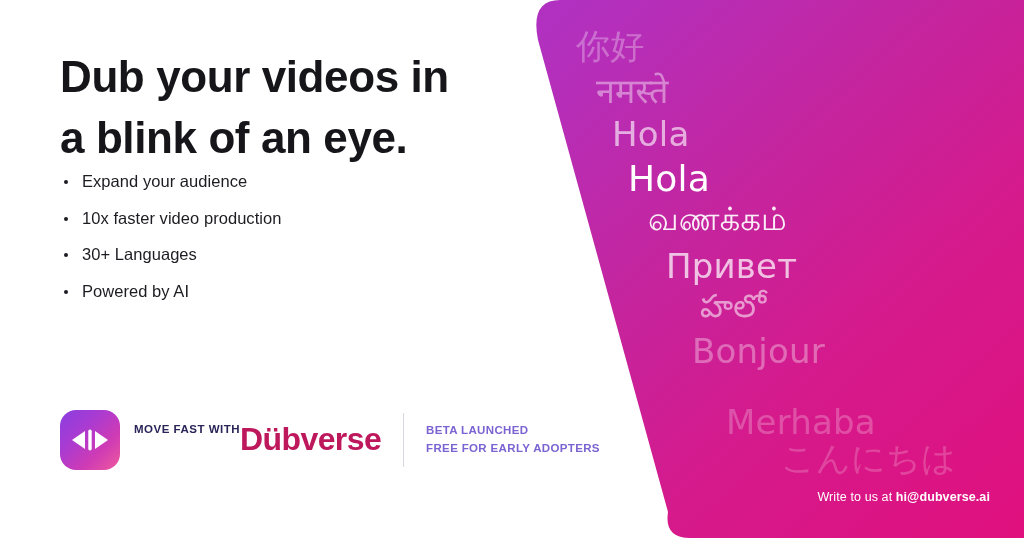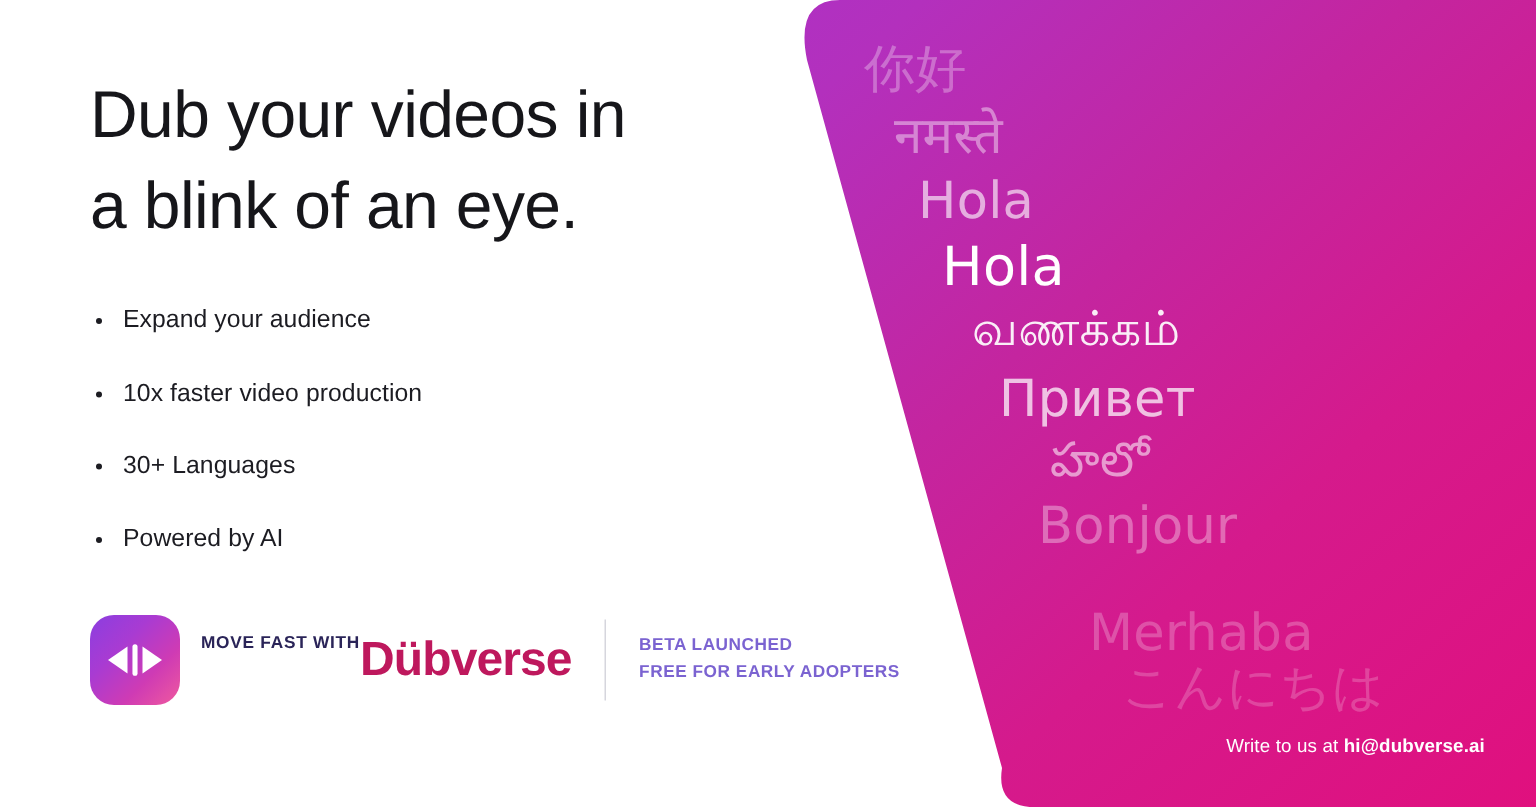--- a/index.html
+++ b/index.html
@@ -47,40 +47,39 @@
     line-height:1;
   }
 
   
   .headline {
     position:absolute;
     left:60px; top:47px;
     width:430px;
     font-size:44px;
     line-height:1.38;
-    font-weight:400;
+    font-weight:700;
     color:#16161a;
     letter-spacing:-0.4px;
   }
   .headline span { display:block; }
 
   .bullets {
     position:absolute;
     left:62px; top:173px;
     list-style:none;
   }
   .bullets li {
     position:relative;
     font-size:16.5px;
     line-height:1;
     color:#1c1c22;
     padding-left:20px;
     margin-bottom:20px;
     letter-spacing:0.05px;
-    margin-top:32px;
   }
   .bullets li:before {
     content:"";
     position:absolute;
     left:2px; top:7px;
     width:4px; height:4px;
     border-radius:50%;
     background:#1c1c22;
   }
 
@@ -157,21 +156,21 @@
   <div class="lang-stack">
       <div class="lang" style="left: 576px; top: 29px; font-size: 34px; opacity: 0.3;">你好</div>
       <div class="lang" style="left: 596px; top: 74px; font-size: 34px; opacity: 0.42;">नमस्ते</div>
       <div class="lang" style="left: 612px; top: 117px; font-size: 34px; opacity: 0.62;">Hola</div>
       <div class="lang" style="left: 628px; top: 161px; font-size: 36px; opacity: 1;">Hola</div>
       <div class="lang" style="left: 648px; top: 203px; font-size: 32px; opacity: 0.92;">வணக்கம்</div>
       <div class="lang" style="left: 666px; top: 249px; font-size: 34px; opacity: 0.72;">Привет</div>
       <div class="lang" style="left: 700px; top: 290px; font-size: 32px; opacity: 0.55;">హలో</div>
       <div class="lang" style="left: 692px; top: 334px; font-size: 34px; opacity: 0.34;">Bonjour</div>
       <div class="lang" style="left: 726px; top: 405px; font-size: 34px; opacity: 0.24;">Merhaba</div>
-      <div class="lang" style="left: 748px; top: 441px; font-size: 34px; opacity: 0.2;">こんにちは</div>
+      <div class="lang" style="left: 781px; top: 441px; font-size: 34px; opacity: 0.2;">こんにちは</div>
     </div>
 
   <h1 class="headline">
     <span>Dub your videos in</span>
     <span>a blink of an eye.</span>
   </h1>
 
   <ul class="bullets">
     <li>Expand your audience</li>
     <li>10x faster video production</li>

